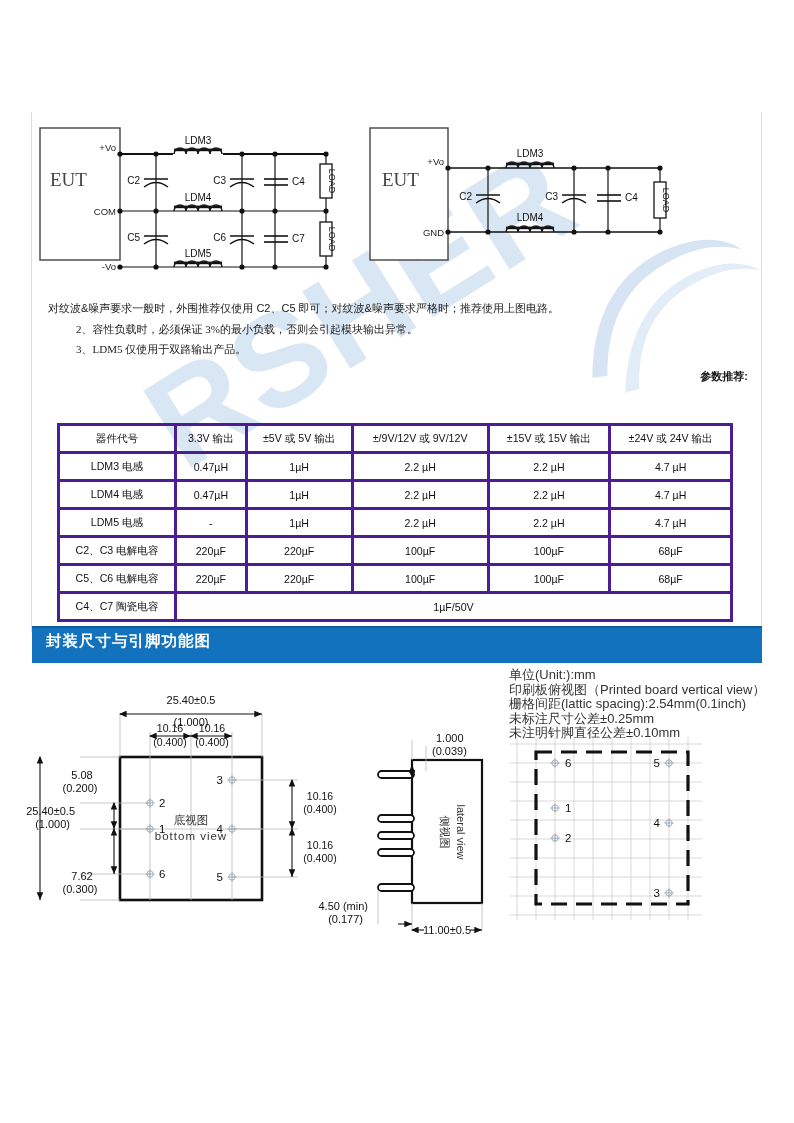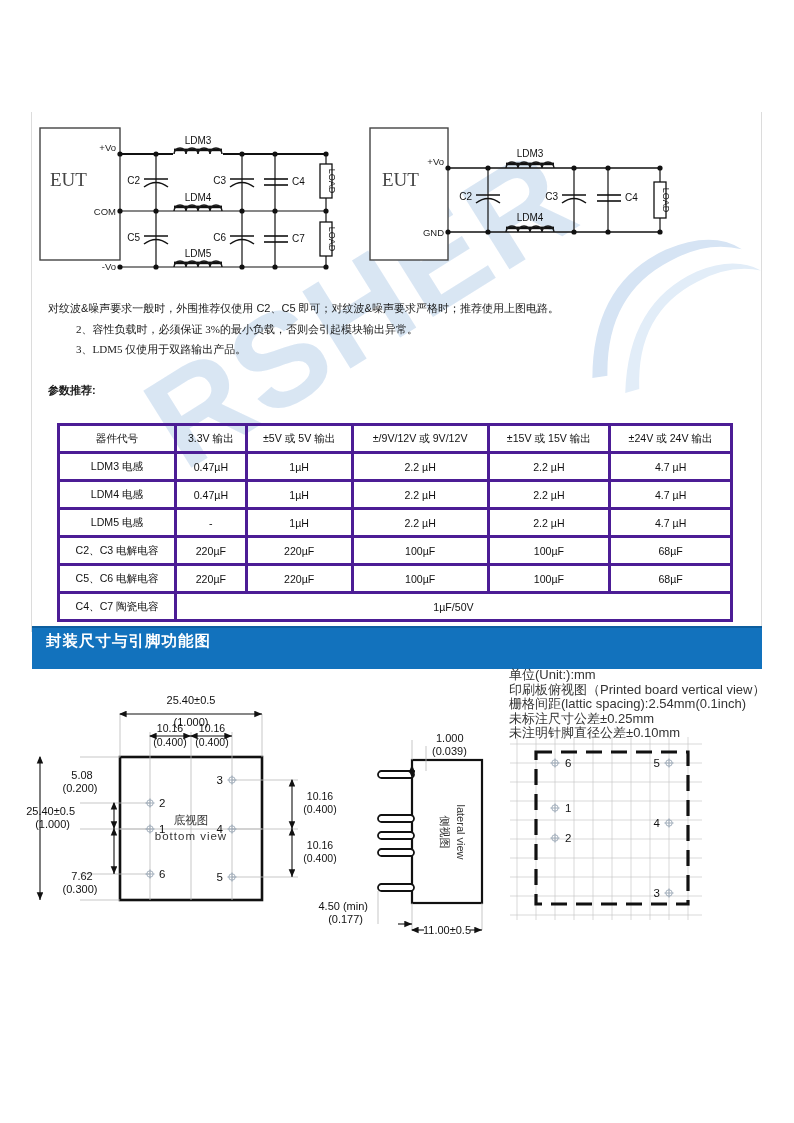--- a/index.html
+++ b/index.html
@@ -33,31 +33,31 @@
   .rule-right{left:761px;}
 
   
   .circuits{position:absolute;left:32px;top:112px;width:730px;height:175px;z-index:2;}
 
   
   .notes{position:absolute;left:48px;top:298px;width:700px;z-index:2;
     font-size:11px;line-height:20.5px;color:#1a1a1a;}
   .notes .ln{white-space:nowrap;}
   .notes .ind{padding-left:28px;font-family:Liberation Serif, serif;}
-  .notes .bold{font-weight:bold;margin-top:20px;}
+  .notes .bold{font-weight:bold;margin-top:6px;text-align:right;}
 
   
   .ptable{position:absolute;left:57px;top:423px;width:676px;z-index:2;
     border-collapse:collapse;font-size:10.6px;color:#111;}
   .ptable td{border:3px solid #4c1d95;text-align:center;height:25px;padding:0 2px;
     background:transparent;}
   .ptable td.first{width:110px;}
 
   
-  .banner{position:absolute;left:32px;top:626px;width:730px;height:43px;
+  .banner{position:absolute;left:32px;top:626px;width:730px;height:37px;
     background:#1272bd;z-index:3;}
   .banner .edge{position:absolute;left:0;top:0;width:100%;height:2px;background:#0d5e9e;}
   .banner .btxt{position:absolute;left:14px;top:5px;font-size:15.5px;font-weight:bold;color:#ffffff;
     letter-spacing:1px;}
 
   
   .mech{position:absolute;left:20px;top:662px;width:754px;height:290px;z-index:2;}
 
   
   .pcbnote{position:absolute;left:509px;top:668px;width:260px;z-index:3;

